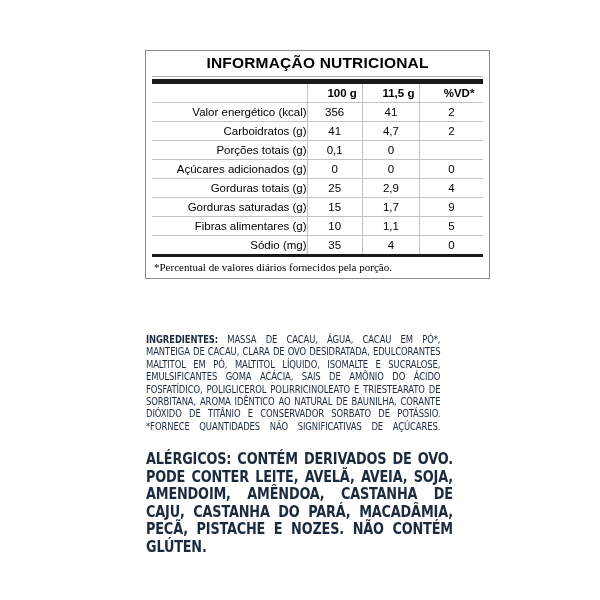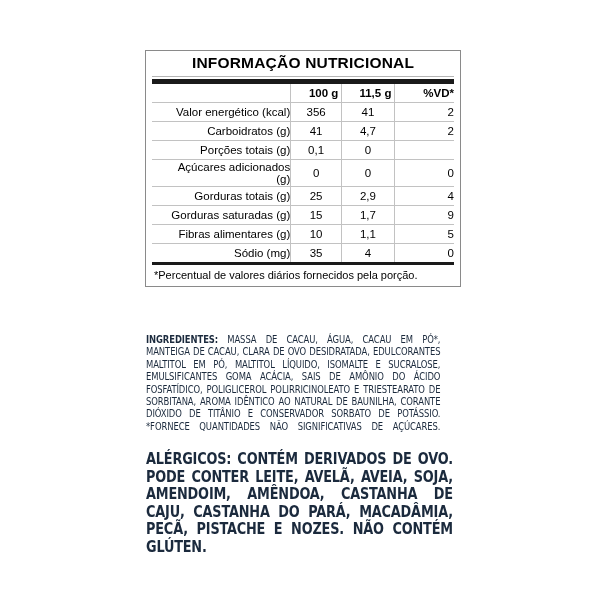--- a/index.html
+++ b/index.html
@@ -21,21 +21,21 @@
     top: 0;
     width: 600px;
     height: 600px;
   }
 
   
   .nutri-panel {
     position: absolute;
     left: 145px;
     top: 50px;
-    width: 316px;
+    width: 345px;
     border: 1px solid #8a8a8a;
     box-sizing: border-box;
     background: #fff;
     color: #000;
   }
 
   .nutri-title {
     text-align: center;
     font-size: 15.5px;
     font-weight: bold;
@@ -74,21 +74,21 @@
     height: 16px;
     vertical-align: middle;
   }
   table.nutri-table tr:first-child th {
     border-bottom: 1px solid #c2c2c2;
     padding-left: 15px;
   }
   .col-name  { width: 152px; text-align: right; padding-left: 2px !important; }
   .col-v1    { width: 44px;  text-align: center; border-left: 1px solid #c2c2c2; }
   .col-v2    { width: 46px;  text-align: center; border-left: 1px solid #c2c2c2; }
-  .col-v3    { width: 52px;  text-align: right; border-left: 1px solid #c2c2c2; }
+  .col-v3    { width: 52px;  text-align: center; border-left: 1px solid #c2c2c2; }
 
   table.nutri-table th { font-weight: bold; }
   th.col-name { border-bottom: 1px solid #c2c2c2; }
 
   .indent-1 { padding-left: 10px !important; }
   .indent-2 { padding-left: 20px !important; }
 
   tr.last-data td { border-bottom: none; }
 
   .rule-thick-bottom {
@@ -96,20 +96,21 @@
     background: #1a1a1a;
     margin: 0 6px;
   }
 
   .footnote {
     font-size: 11px;
     line-height: 14px;
     padding: 3px 0 4px 2px;
     margin: 0 6px;
     white-space: nowrap;
+    font-family: Liberation Serif, serif;
   }
 
   
   .ingredients {
     position: absolute;
     left: 146px;
     top: 334px;
     width: 320px;
     color: #1b2a3d;
     font-family: "DejaVu Sans Condensed", "Liberation Sans Narrow", "Liberation Sans", sans-serif;

